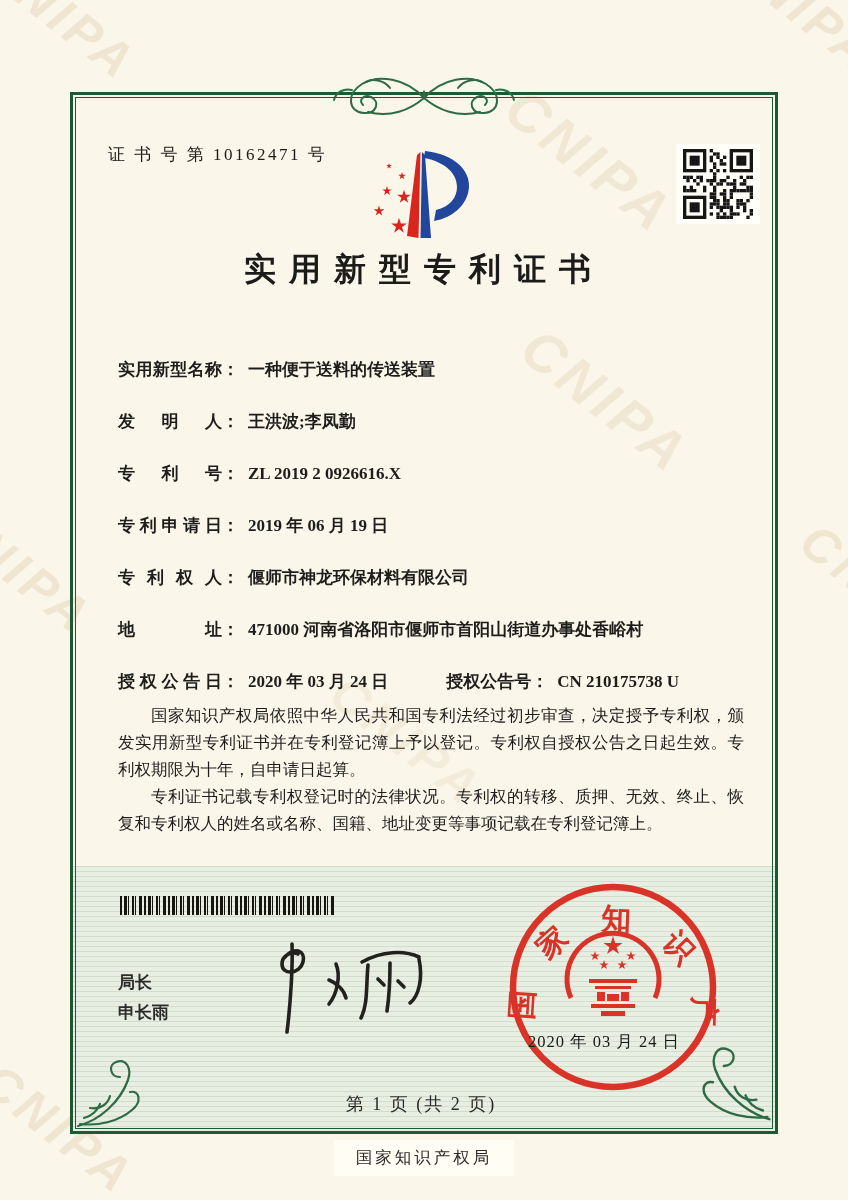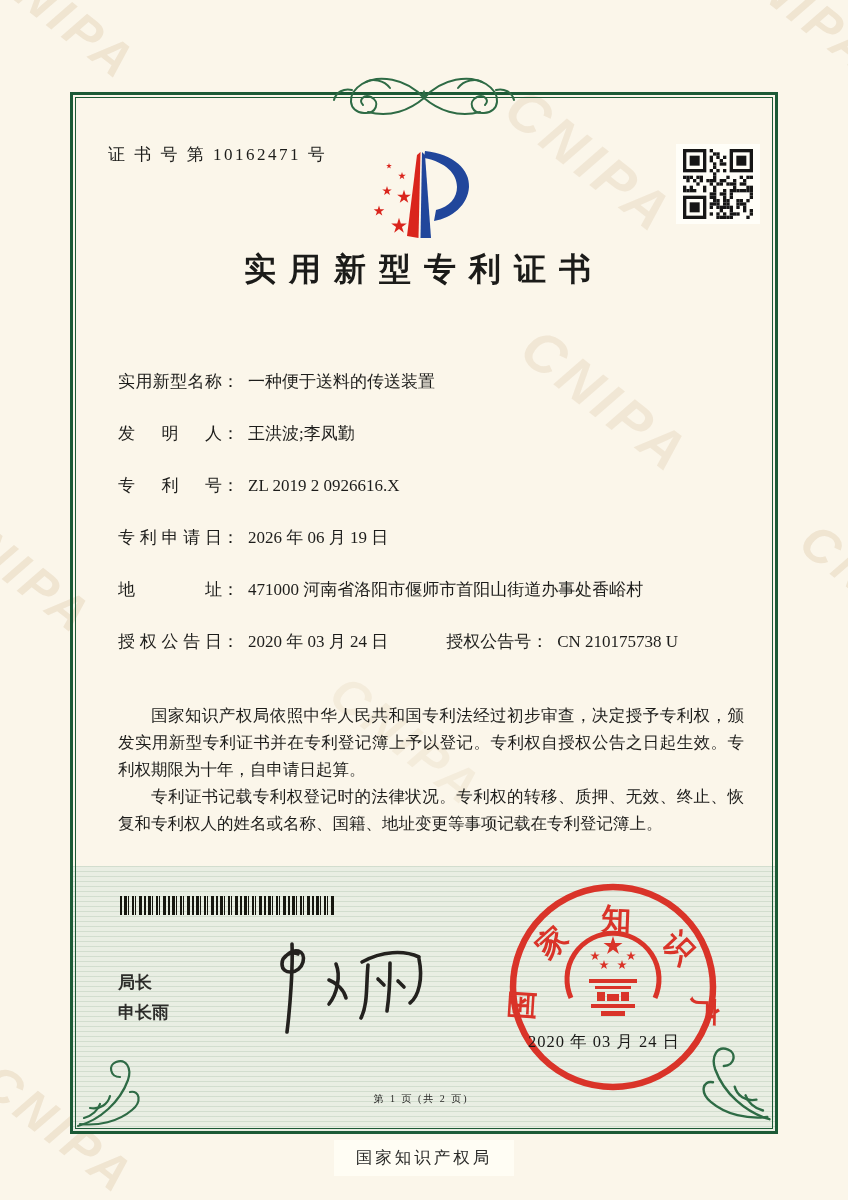--- a/index.html
+++ b/index.html
@@ -33,21 +33,21 @@
   .frame-inner{position:absolute;left:2px;top:2px;right:2px;bottom:2px;border:1px solid #1c5a36;}
   .deco{position:absolute;z-index:5;pointer-events:none;}
   
   .content{position:absolute;z-index:10;left:0;top:0;width:776px;height:1200px;}
   .cert-no{position:absolute;left:108px;top:143px;font-size:17px;letter-spacing:2.5px;}
   .logo{position:absolute;left:362px;top:142px;width:130px;height:115px;}
   .qr-wrap{position:absolute;left:676px;top:144px;width:84px;height:80px;background:#fffef8;
     display:flex;align-items:center;justify-content:center;}
   .title{position:absolute;left:0;top:248px;width:848px;text-align:center;
     font-size:32px;font-weight:700;letter-spacing:13px;color:#1b1b19;}
-  .fields{position:absolute;left:118px;top:368px;width:640px;font-size:17px;}
+  .fields{position:absolute;left:118px;top:356px;width:640px;font-size:17px;font-weight:bold;}
   .field-row{line-height:28px;margin-bottom:24px;white-space:nowrap;}
   .flabel{display:inline-block;width:104px;text-align:justify;text-align-last:justify;vertical-align:top;}
   .fcolon{display:inline-block;vertical-align:top;}
   .fvalue{margin-left:9px;}
   .grant-row{display:flex;gap:58px;}
   .paras{position:absolute;left:118px;top:702px;width:626px;font-size:16.5px;line-height:27px;
     text-align:justify;}
   .paras p{margin:0;text-indent:2em;}
   .barcode{
     position:absolute;left:120px;top:896px;width:216px;height:19px;
@@ -56,21 +56,21 @@
       #16160f 8px 9px,transparent 9px 12px,#16160f 12px 14px,transparent 14px 15px,
       #16160f 15px 16px,transparent 16px 19px,#16160f 19px 22px,transparent 22px 24px);
   }
   .signer{position:absolute;left:118px;top:968px;font-family:"Liberation Sans","DejaVu Sans",sans-serif;
     font-size:17px;font-weight:600;color:#2c2c2a;line-height:30px;}
   .signature{position:absolute;left:232px;top:938px;width:205px;height:100px;}
   .seal{position:absolute;left:506px;top:880px;width:214px;height:214px;}
   .seal-date{position:absolute;left:0;top:151px;width:196px;text-align:center;
     font-size:16.5px;color:#191917;letter-spacing:1px;white-space:nowrap;}
   .page-info{position:absolute;left:70px;top:1092px;width:702px;text-align:center;
-    font-size:10px;color:#2a2a28;letter-spacing:2px;}
+    font-size:18px;color:#2a2a28;letter-spacing:2px;}
   .foot-note-wrap{position:absolute;left:0;top:1140px;width:848px;text-align:center;}
   .foot-note{display:inline-block;background:#fffdf4;padding:7px 22px;font-size:16.5px;
     letter-spacing:3px;color:#2a2a28;}
 </style>
 </head>
 <body>
 
 <span class="wm" style="left:-28px;top:-14px;">CNIPA</span>
 <span class="wm" style="left:712px;top:-22px;">CNIPA</span>
 <span class="wm big" style="left:492px;top:128px;">CNIPA</span>
@@ -276,21 +276,24 @@
     <div class="field-row">
       <span class="flabel">实用新型名称</span><span class="fcolon">：</span><span class="fvalue">一种便于送料的传送装置</span>
     </div>
     <div class="field-row">
       <span class="flabel">发明人</span><span class="fcolon">：</span><span class="fvalue">王洪波;李凤勤</span>
     </div>
     <div class="field-row">
       <span class="flabel">专利号</span><span class="fcolon">：</span><span class="fvalue">ZL 2019 2 0926616.X</span>
     </div>
     <div class="field-row">
-      <span class="flabel">专利申请日</span><span class="fcolon">：</span><span class="fvalue">2026 年 06 月 19 日</span>
+      <span class="flabel">专利申请日</span><span class="fcolon">：</span><span class="fvalue">2019 年 06 月 19 日</span>
+    </div>
+    <div class="field-row">
+      <span class="flabel">专利权人</span><span class="fcolon">：</span><span class="fvalue">偃师市神龙环保材料有限公司</span>
     </div>
     <div class="field-row">
       <span class="flabel">地址</span><span class="fcolon">：</span><span class="fvalue">471000 河南省洛阳市偃师市首阳山街道办事处香峪村</span>
     </div>
     <div class="field-row grant-row">
       <span>
         <span class="flabel">授权公告日</span><span class="fcolon">：</span><span class="fvalue">2020 年 03 月 24 日</span>
       </span>
       <span>
         <span>授权公告号</span><span>：</span><span class="fvalue">CN 210175738 U</span>

